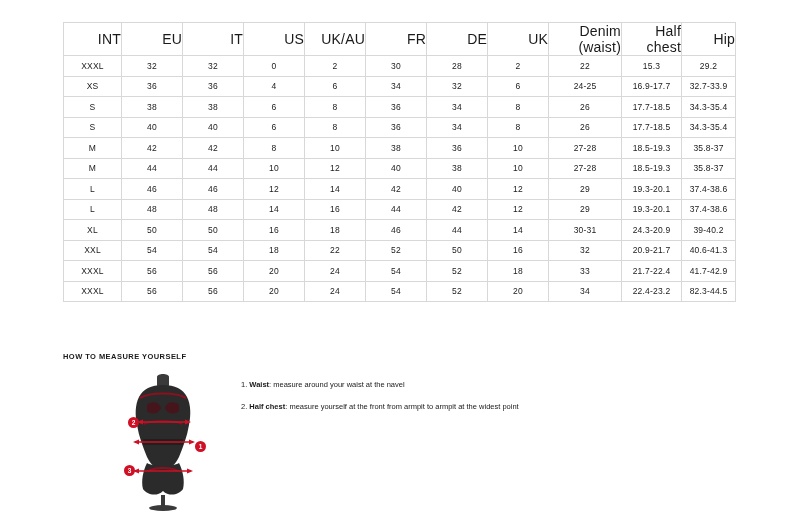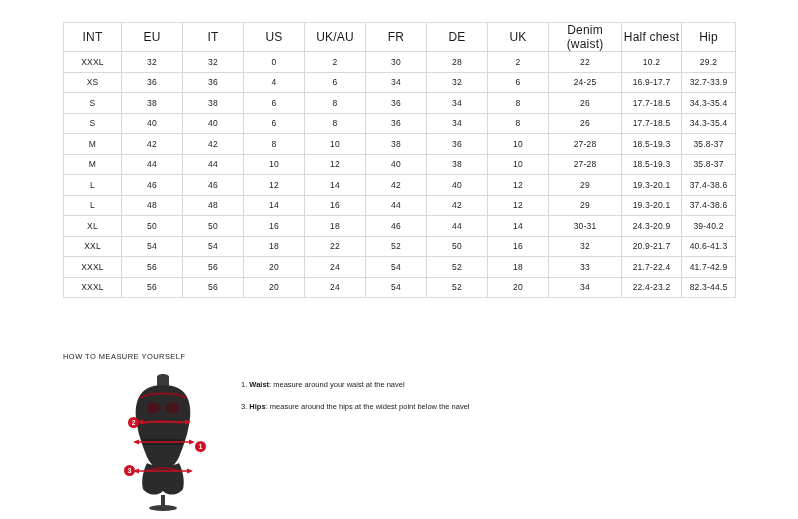--- a/index.html
+++ b/index.html
@@ -39,22 +39,23 @@
     height: 19.5px;
     text-align: center;
     vertical-align: middle;
     font-size: 8.5px;
     font-weight: normal;
     color: #1a1a1a;
     padding: 0;
     letter-spacing: .2px;
   }
   table.size-table thead th {
-    font-size: 12px;
+    font-size: 14px;
     font-weight: normal;
+    text-align: right;
   }
   
   col.c0 { width: 58px; }
   col.c1 { width: 61px; }
   col.c2 { width: 61px; }
   col.c3 { width: 61px; }
   col.c4 { width: 61px; }
   col.c5 { width: 61px; }
   col.c6 { width: 61px; }
   col.c7 { width: 61px; }
@@ -64,21 +65,21 @@
 
   
   .howto {
     position: absolute;
     left: 63px;
     top: 352px;
     width: 680px;
   }
   .howto-title {
     font-size: 7.5px;
-    font-weight: normal;
+    font-weight: bold;
     letter-spacing: .45px;
     color: #1a1a1a;
     margin-bottom: 10px;
   }
   .howto-body {
     position: relative;
     display: block;
   }
   .figure-box {
     position: absolute;
@@ -169,21 +170,21 @@
         <tr>
           <td>XXXL</td>
           <td>32</td>
           <td>32</td>
           <td>0</td>
           <td>2</td>
           <td>30</td>
           <td>28</td>
           <td>2</td>
           <td>22</td>
-          <td>10.2</td>
+          <td>15.3</td>
           <td>29.2</td>
         </tr>
         <tr>
           <td>XS</td>
           <td>36</td>
           <td>36</td>
           <td>4</td>
           <td>6</td>
           <td>34</td>
           <td>32</td>
@@ -384,21 +385,21 @@
         <div class="badge badge-2">2</div>
         <div class="badge badge-3">3</div>
       </div>
 
       <div class="notes">
         <div class="note">
           <span>1.</span>
           <b>Waist</b><span>: measure around your waist at the navel</span>
         </div>
         <div class="note">
-          <span>3.</span>
-          <b>Hips</b><span>: measure around the hips at the widest point below the navel</span>
+          <span>2.</span>
+          <b>Half chest</b><span>: measure yourself at the front from armpit to armpit at the widest point</span>
         </div>
       </div>
 
     </div>
   </div>
 
 </div>
 
 </body></html>

